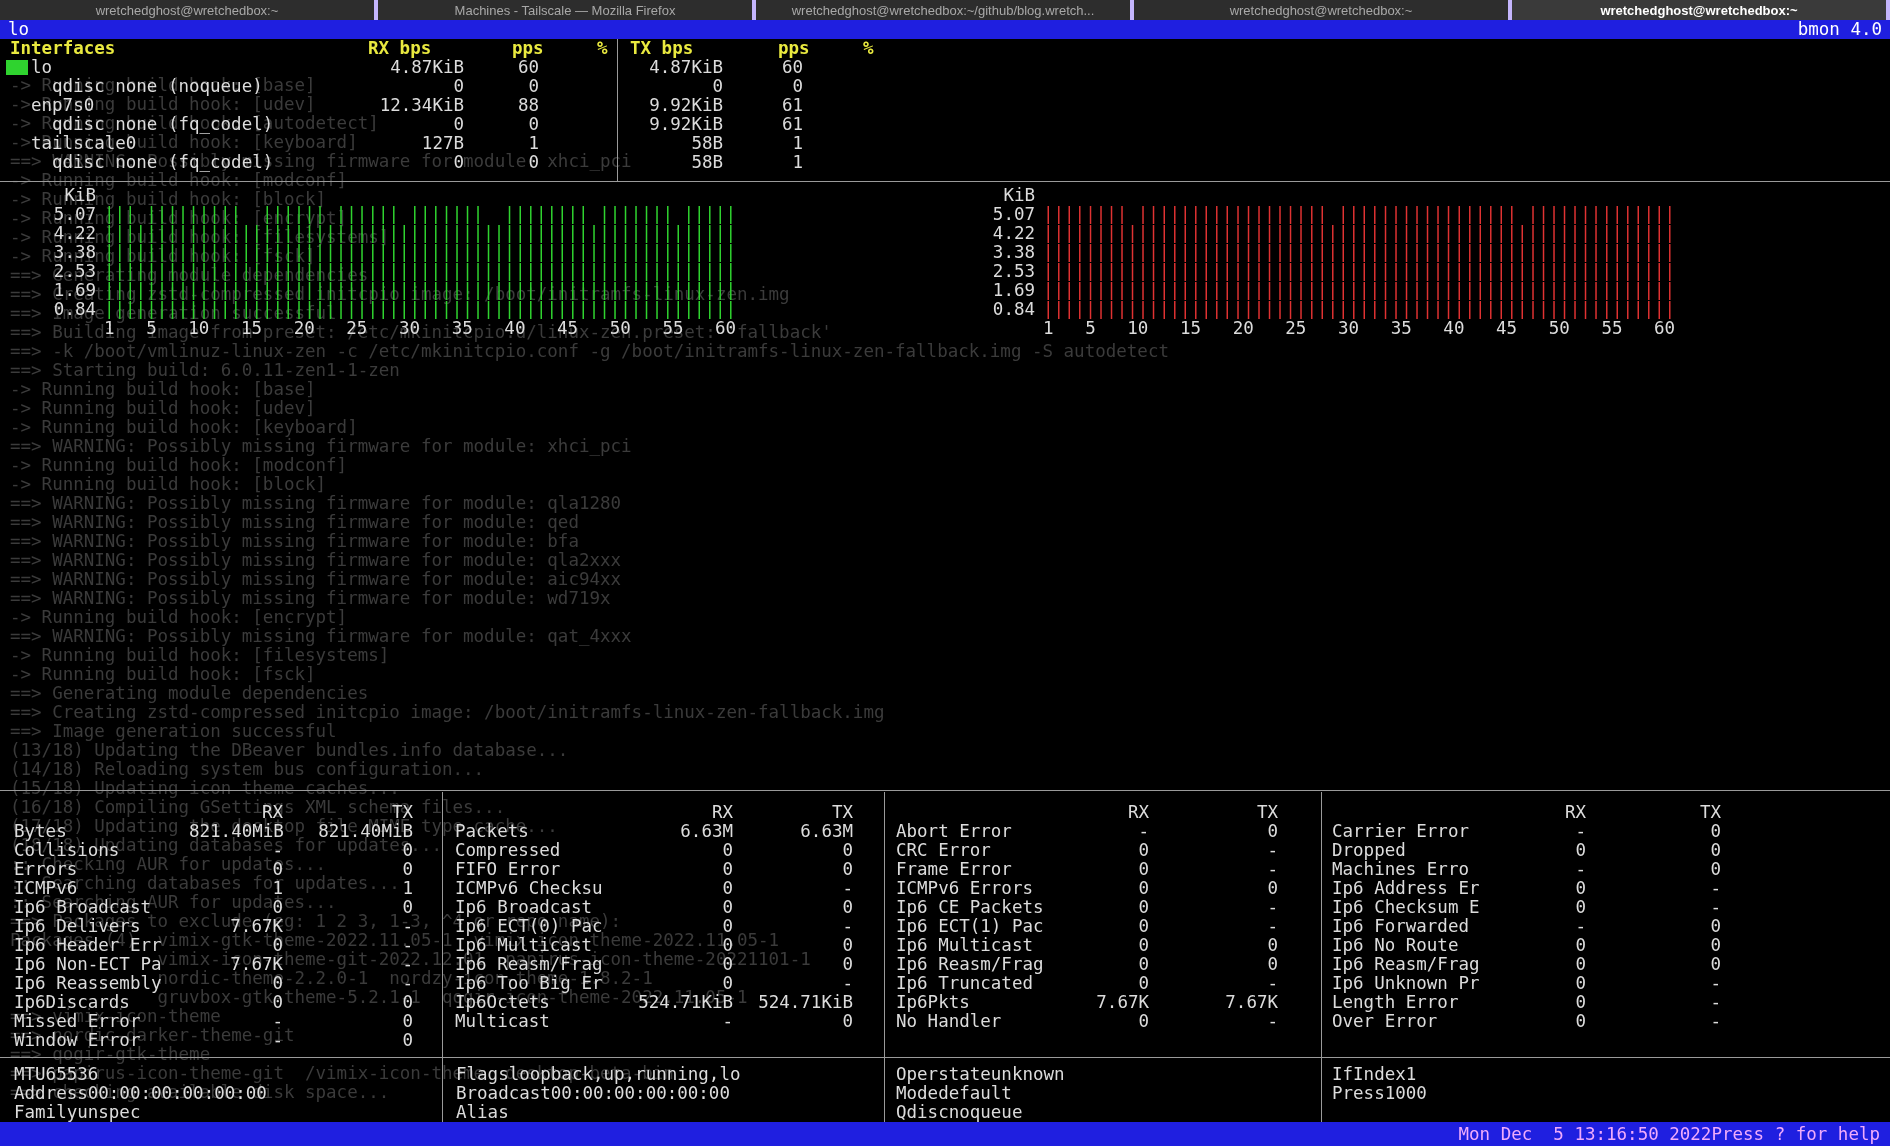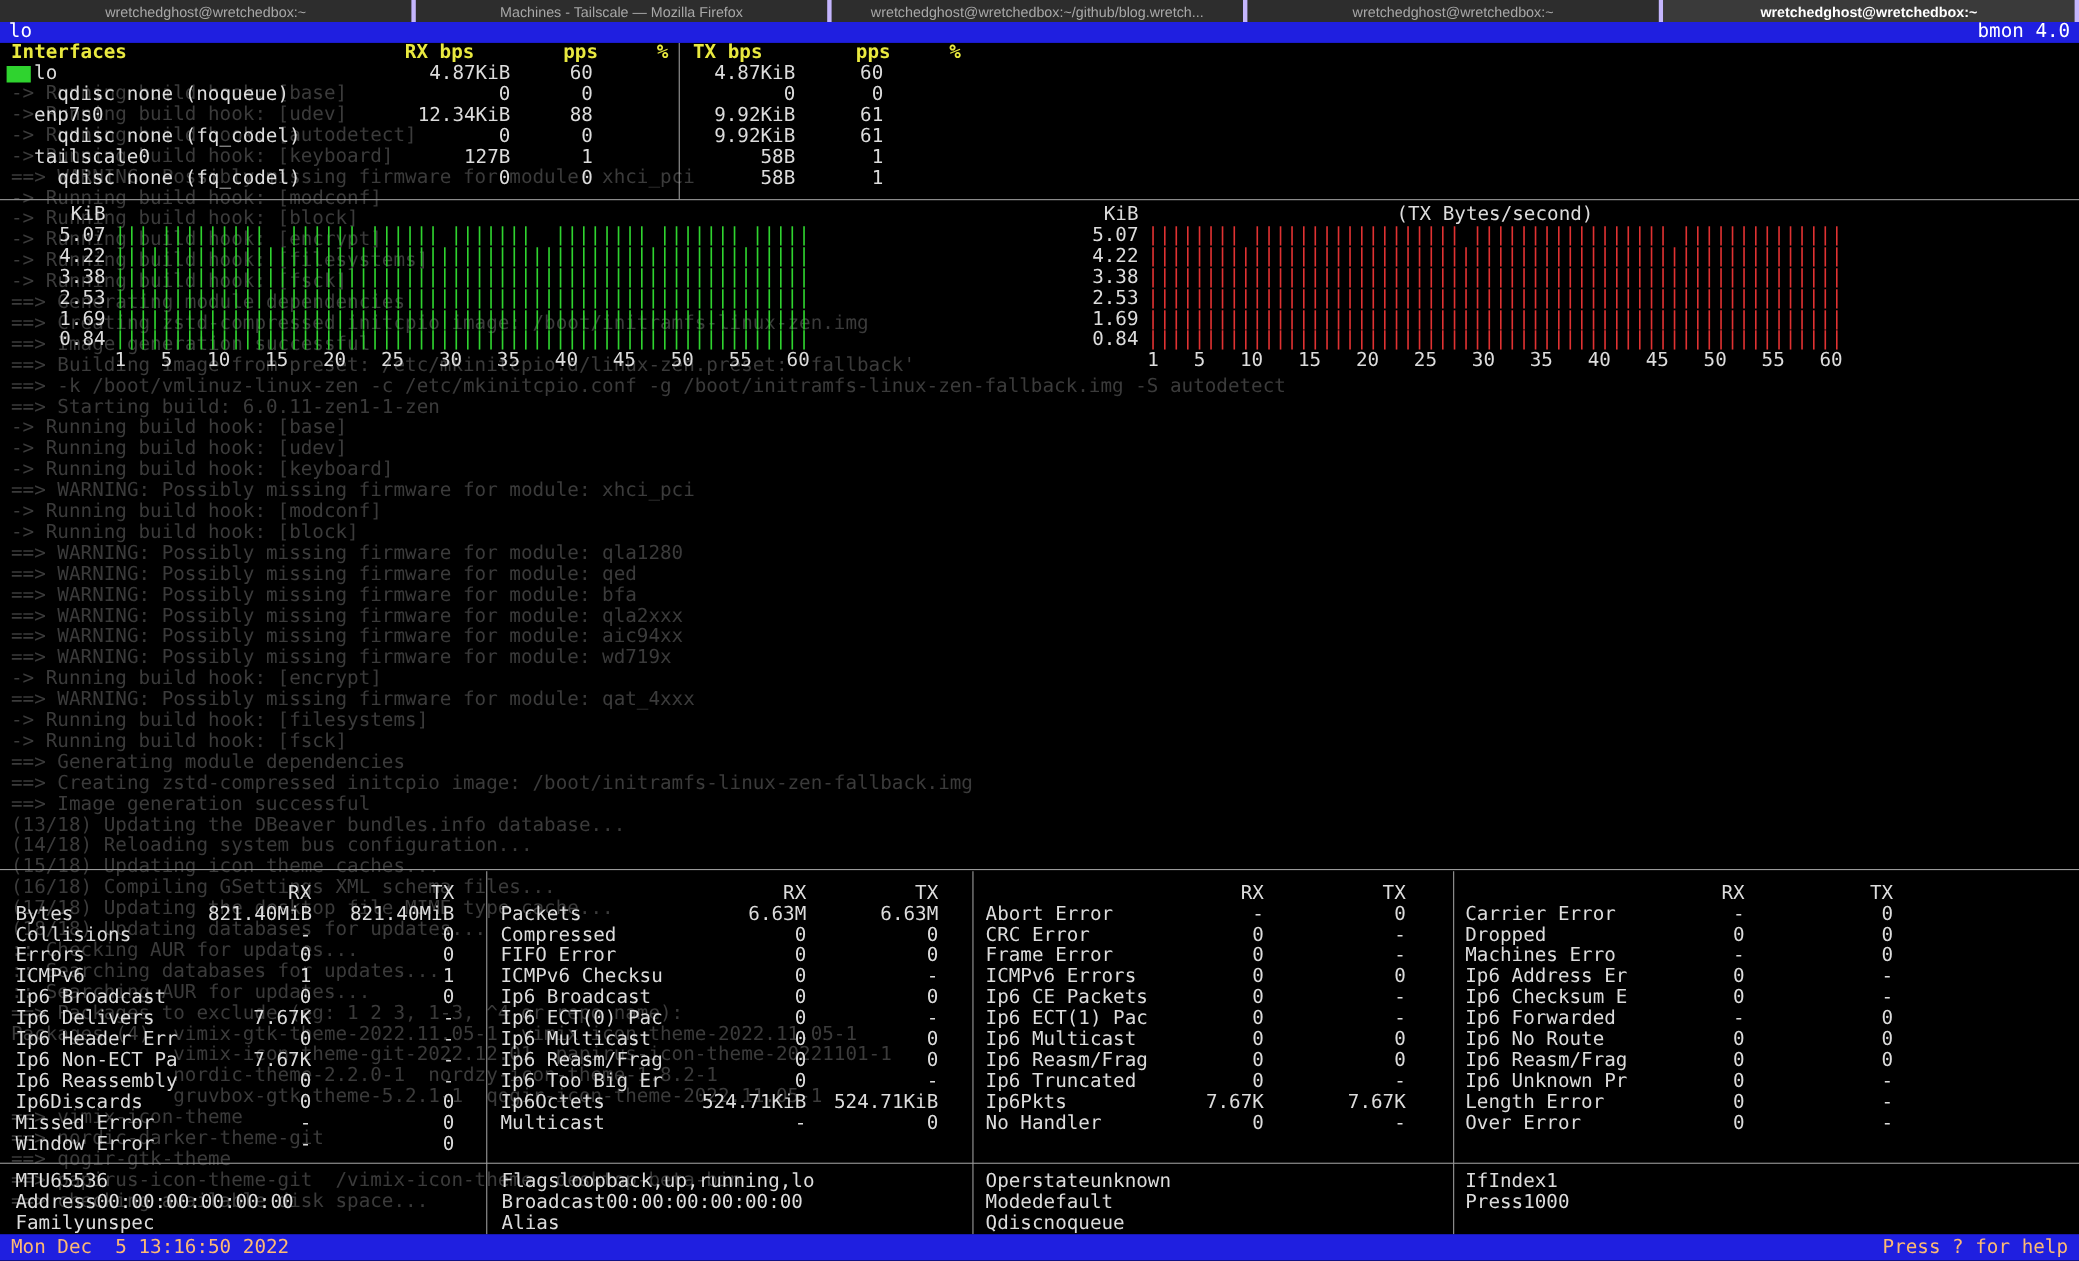--- a/index.html
+++ b/index.html
@@ -78,21 +78,21 @@
   #info{position:absolute;left:0;top:1065px;width:1890px;z-index:2}
   .icol{position:absolute;top:0}
   .icol0{left:14px;width:384px}
   .icol1{left:456px;width:397px}
   .icol2{left:896px;width:382px}
   .icol3{left:1332px;width:405px}
   .irow2{display:flex;height:19px;line-height:19px;white-space:pre}
 
   
   #statusbar{position:absolute;left:0;top:1122px;width:1890px;height:24px;background:var(--c-blue);
-             color:#fdba74;display:flex;justify-content:space-between;align-items:center;
+             color:#f0abfc;display:flex;justify-content:flex-end;align-items:center;
              padding:0 10px;z-index:4;white-space:pre}
 </style>
 </head>
 <body>
 
 <pre id="ghost">-&gt; Running build hook: [base]
 -&gt; Running build hook: [udev]
 -&gt; Running build hook: [autodetect]
 -&gt; Running build hook: [keyboard]
 ==&gt; WARNING: Possibly missing firmware for module: xhci_pci
@@ -224,21 +224,20 @@
       <pre class="gbars" style="color: var(--c-green);">||||||||||||||||||||||||||||||||||||||||||||||||||||||||||||</pre>
     </div>
     <div class="grow">
       <span class="glabel"></span>
       <pre class="gaxis">1   5   10   15   20   25   30   35   40   45   50   55   60</pre>
     </div>
   </div>
 <div id="graph-tx">
     <div class="grow">
       <span class="glabel">KiB</span>
-      <span class="gtitle">(TX Bytes/second)</span>
     </div>
     <div class="grow">
       <span class="glabel">5.07</span>
       <pre class="gbars" style="color: var(--c-red);">|||||||| |||||||||||||||||| ||||||||||||||||| ||||||||||||||</pre>
     </div>
     <div class="grow">
       <span class="glabel">4.22</span>
       <pre class="gbars" style="color: var(--c-red);">||||||||||||||||||||||||||||||||||||||||||||||||||||||||||||</pre>
     </div>
     <div class="grow">

